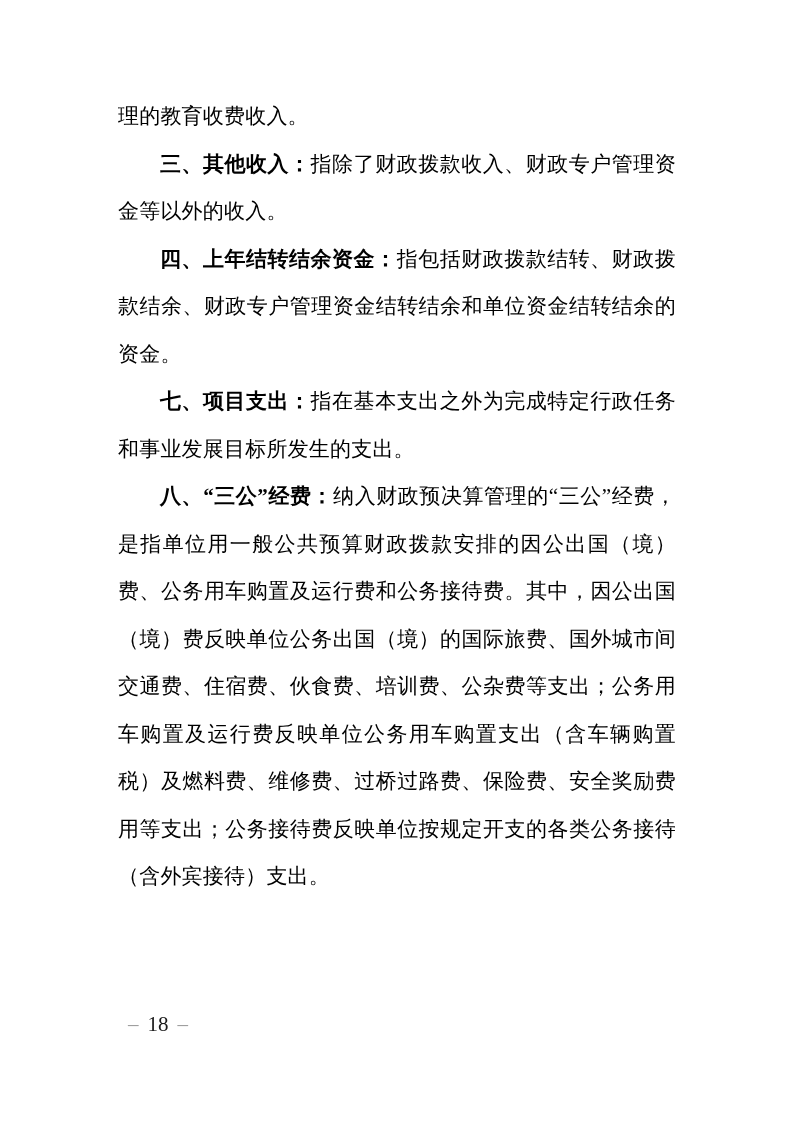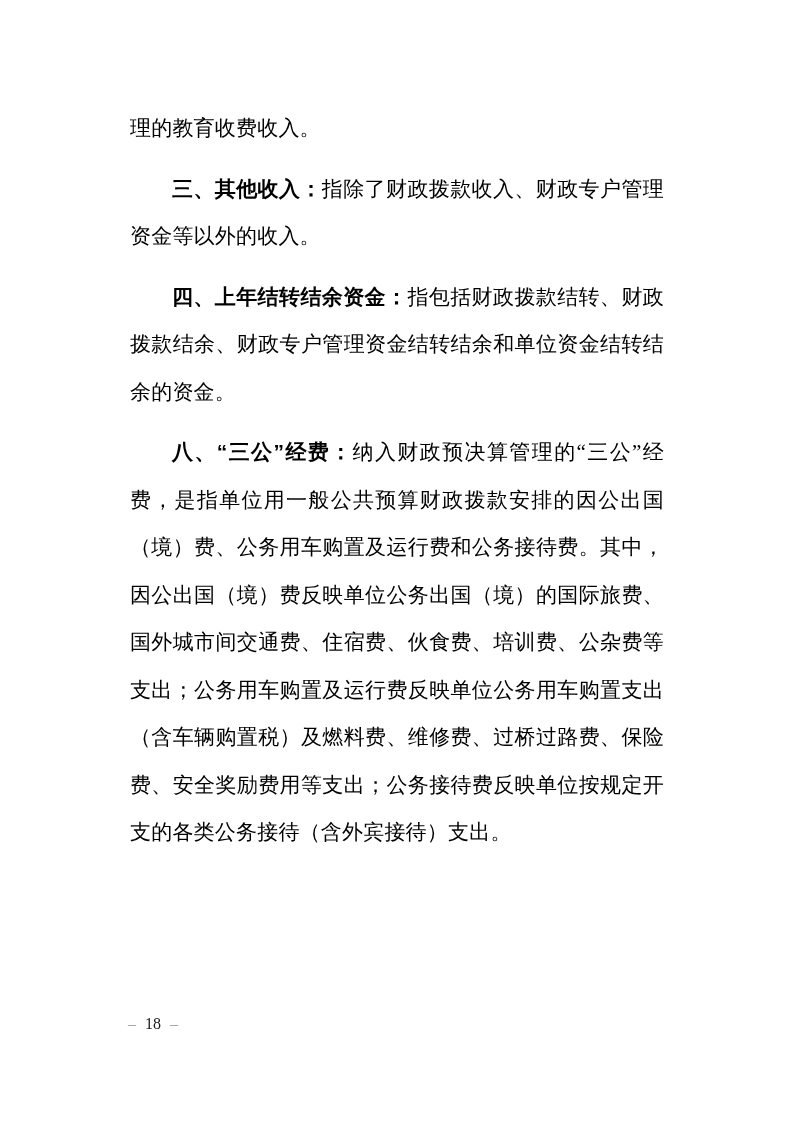--- a/index.html
+++ b/index.html
@@ -16,44 +16,44 @@
     font-family: "Liberation Serif", serif;
     color: #000000;
   }
   .content {
     position: absolute;
     left: 118px;
     top: 93px;
     width: 558px;
   }
   .para {
-    margin: 12px;
+    margin: 0;
     font-size: 21px;
     line-height: 47.5px;
     text-align: justify;
     text-justify: inter-character;
     text-indent: 2em;
     color: #000000;
     letter-spacing: 0.2px;
   }
   .para.continuation {
     text-indent: 0;
   }
   .term {
     font-weight: 700;
-    font-family: Liberation Sans, sans-serif;
+    font-family: Liberation Serif, serif;
   }
   .definition {
     font-weight: 400;
   }
   .page-number {
     position: absolute;
     left: 119px;
     top: 1010px;
-    font-size: 16px;
+    font-size: 21px;
     line-height: 28px;
     font-family: "Liberation Serif", serif;
     white-space: pre;
   }
   .page-number .dash {
     color: #9a9a9a;
     padding: 0 9px;
   }
   .page-number .num {
     color: #1a1a1a;
@@ -72,20 +72,23 @@
     <p class="para">
       <span class="term">三、其他收入：</span><span class="definition">指除了财政拨款收入、财政专户管理资金等以外的收入。</span>
     </p>
 
     <p class="para">
       <span class="term">四、上年结转结余资金：</span><span class="definition">指包括财政拨款结转、财政拨款结余、财政专户管理资金结转结余和单位资金结转结余的资金。</span>
     </p>
 
 
 
+    <p class="para">
+      <span class="term">七、项目支出：</span><span class="definition">指在基本支出之外为完成特定行政任务和事业发展目标所发生的支出。</span>
+    </p>
 
     <p class="para">
       <span class="term">八、“三公”经费：</span><span class="definition">纳入财政预决算管理的“三公”经费，是指单位用一般公共预算财政拨款安排的因公出国（境）费、公务用车购置及运行费和公务接待费。其中，因公出国（境）费反映单位公务出国（境）的国际旅费、国外城市间交通费、住宿费、伙食费、培训费、公杂费等支出；公务用车购置及运行费反映单位公务用车购置支出（含车辆购置税）及燃料费、维修费、过桥过路费、保险费、安全奖励费用等支出；公务接待费反映单位按规定开支的各类公务接待（含外宾接待）支出。</span>
     </p>
 
   </div>
 
   <div class="page-number"><span class="dash">–</span><span class="num">18</span><span class="dash">–</span></div>
 </div>
 

